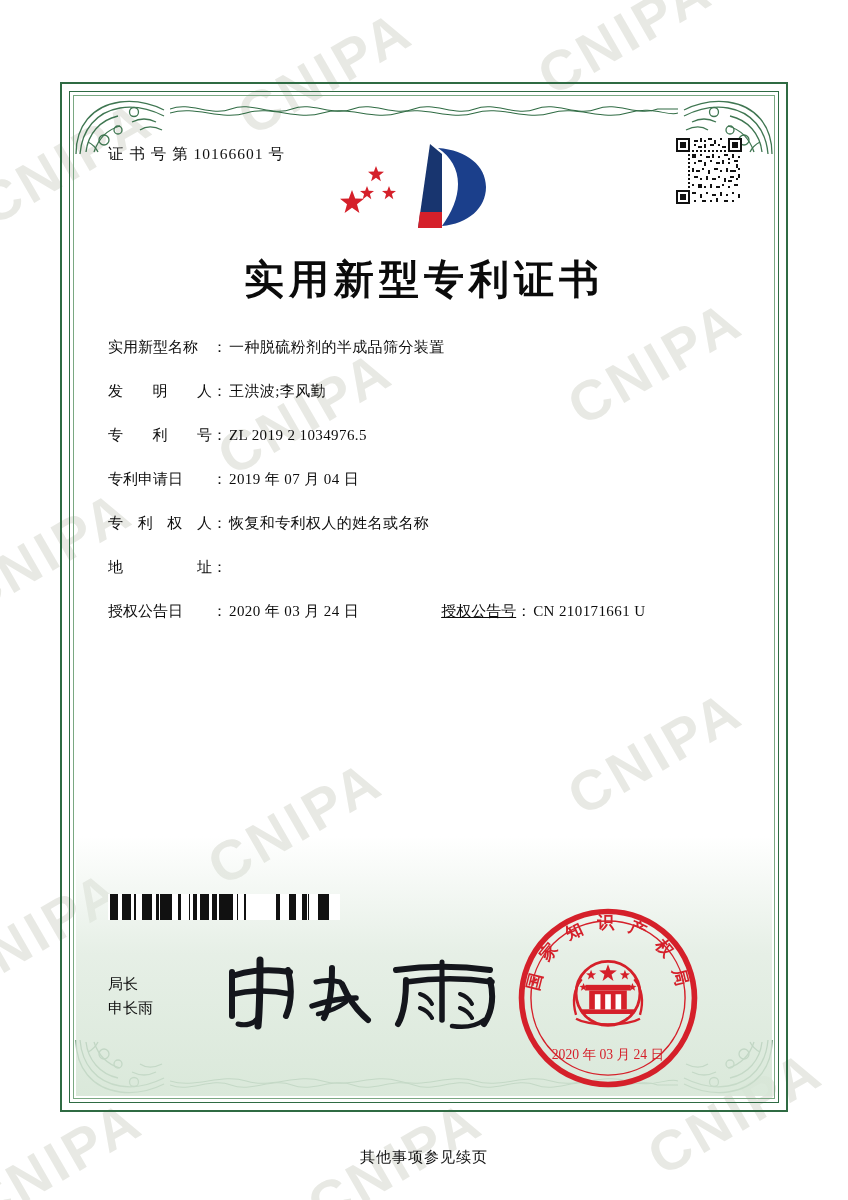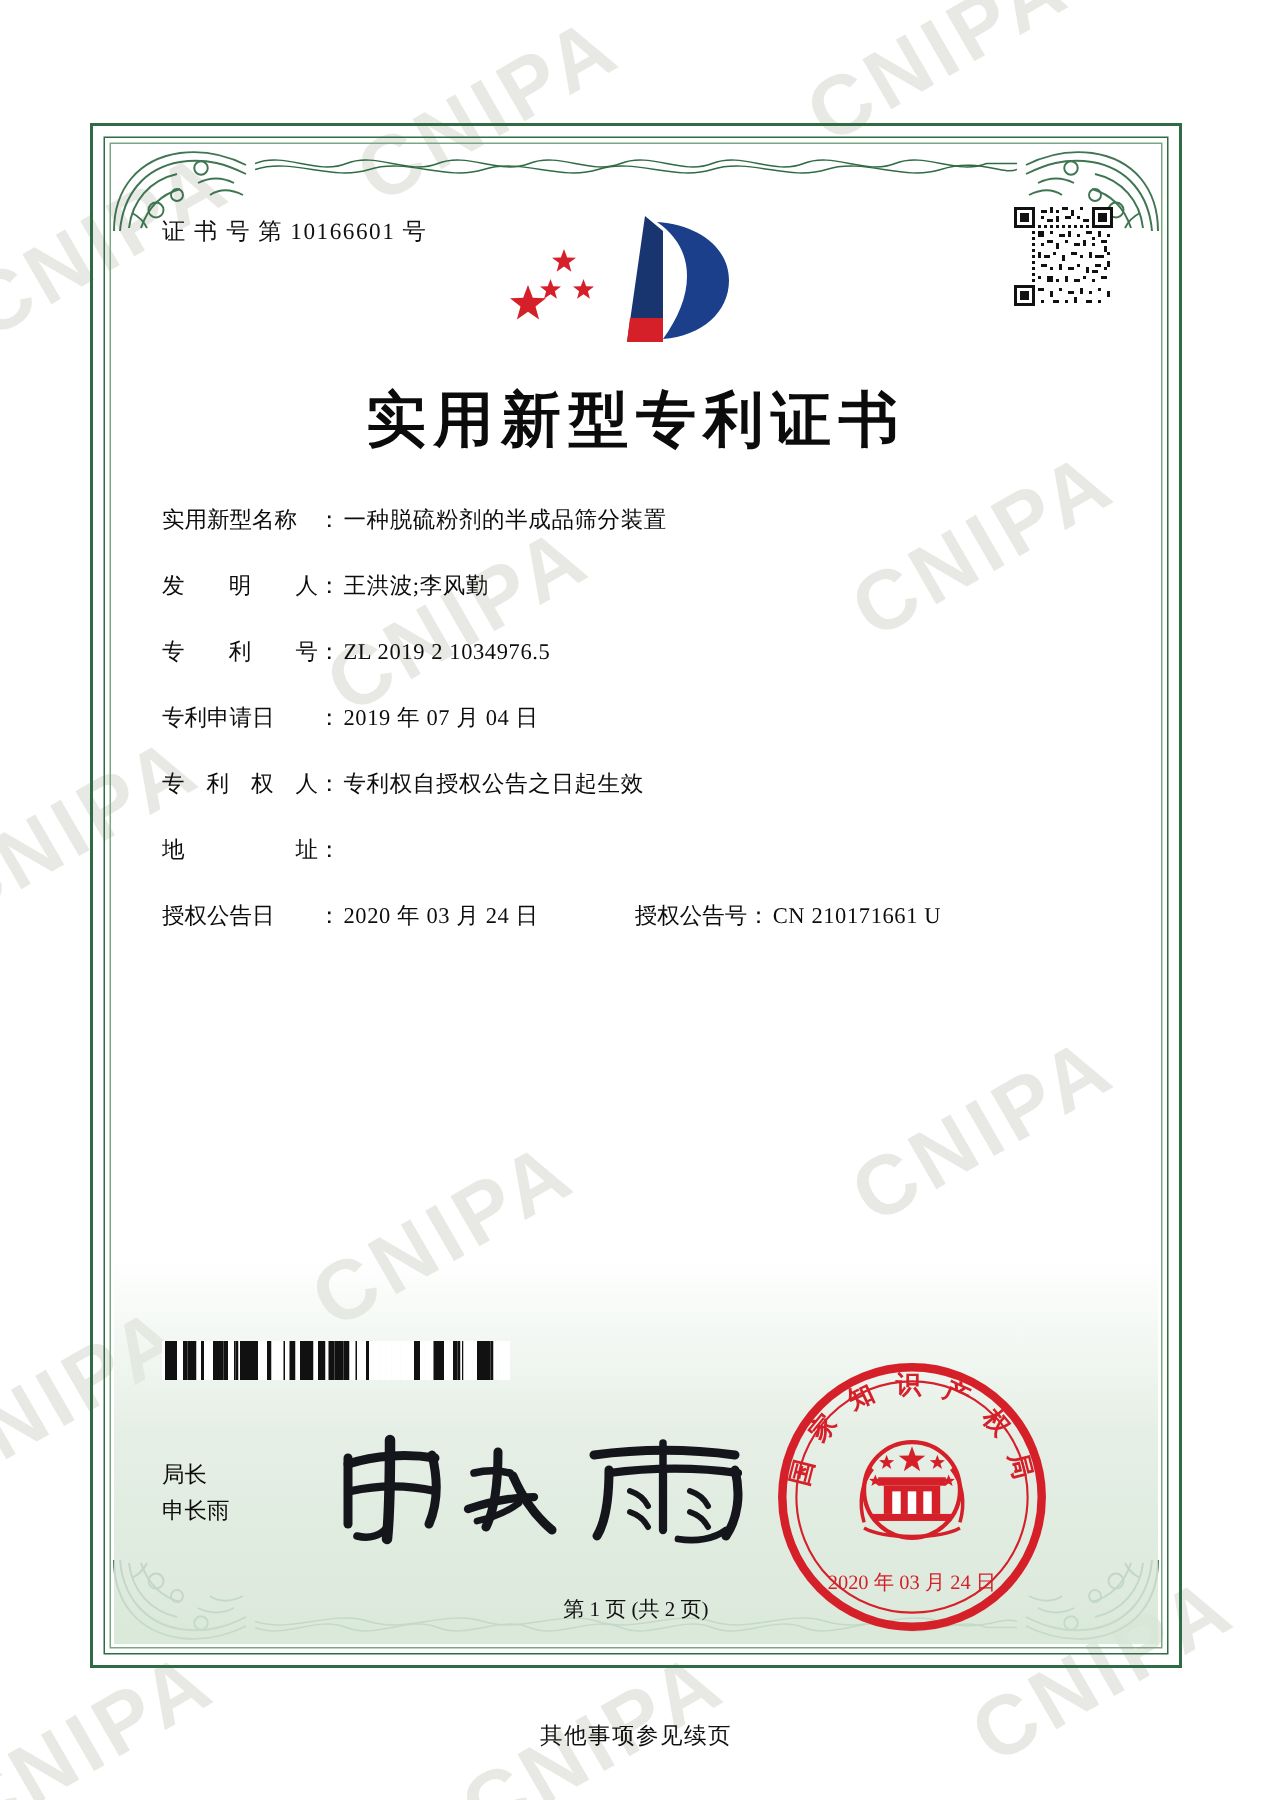--- a/index.html
+++ b/index.html
@@ -159,21 +159,21 @@
   }
   .f-label.spread {
     display: flex;
     justify-content: space-between;
   }
   .f-label.spread > span { display: inline-block; }
   .f-colon { flex: none; }
   .f-value { padding-left: 2px; letter-spacing: .4px; }
 
   .field-row2 { display: flex; align-items: flex-end; }
-  .field-row2 .second-label { margin-left: 64px; }
+  .field-row2 .second-label { margin-left: 82px; text-decoration: underline; }
 
   .paras {
     position: absolute;
     left: 48px;
     right: 44px;
     top: 598px;
     font-size: 15px;
     line-height: 29px;
     color: #0d0d0d;
     text-align: justify;
@@ -513,21 +513,21 @@
       </div>
 
       <div class="field">
         <span class="f-label spread">
           <span>专</span>
           <span>利</span>
           <span>权</span>
           <span>人</span>
         </span>
         <span class="f-colon">：</span>
-        <span class="f-value">专利权自授权公告之日起生效</span>
+        <span class="f-value">恢复和专利权人的姓名或名称</span>
       </div>
 
       <div class="field">
         <span class="f-label spread">
           <span>地</span>
           <span>址</span>
         </span>
         <span class="f-colon">：</span>
       </div>
 
@@ -706,18 +706,17 @@
         </g>
 
         <text font-family="'Liberation Serif', serif" font-size="18" font-weight="bold" fill="#d5202a" letter-spacing="5">
           <textPath href="#sealArcTop" startOffset="50%" text-anchor="middle">国 家 知 识 产 权 局</textPath>
         </text>
 
         <text x="100" y="165" font-family="'Liberation Serif', serif" font-size="14.5" fill="#d5202a" text-anchor="middle">2020 年 03 月 24 日</text>
       </svg>
     </div>
 
-    <div class="page-num">第 1 页 (共 2 页)</div>
 
   </div>
 </div>
 
 <div class="footer-note">其他事项参见续页</div>
 
 </body></html>

